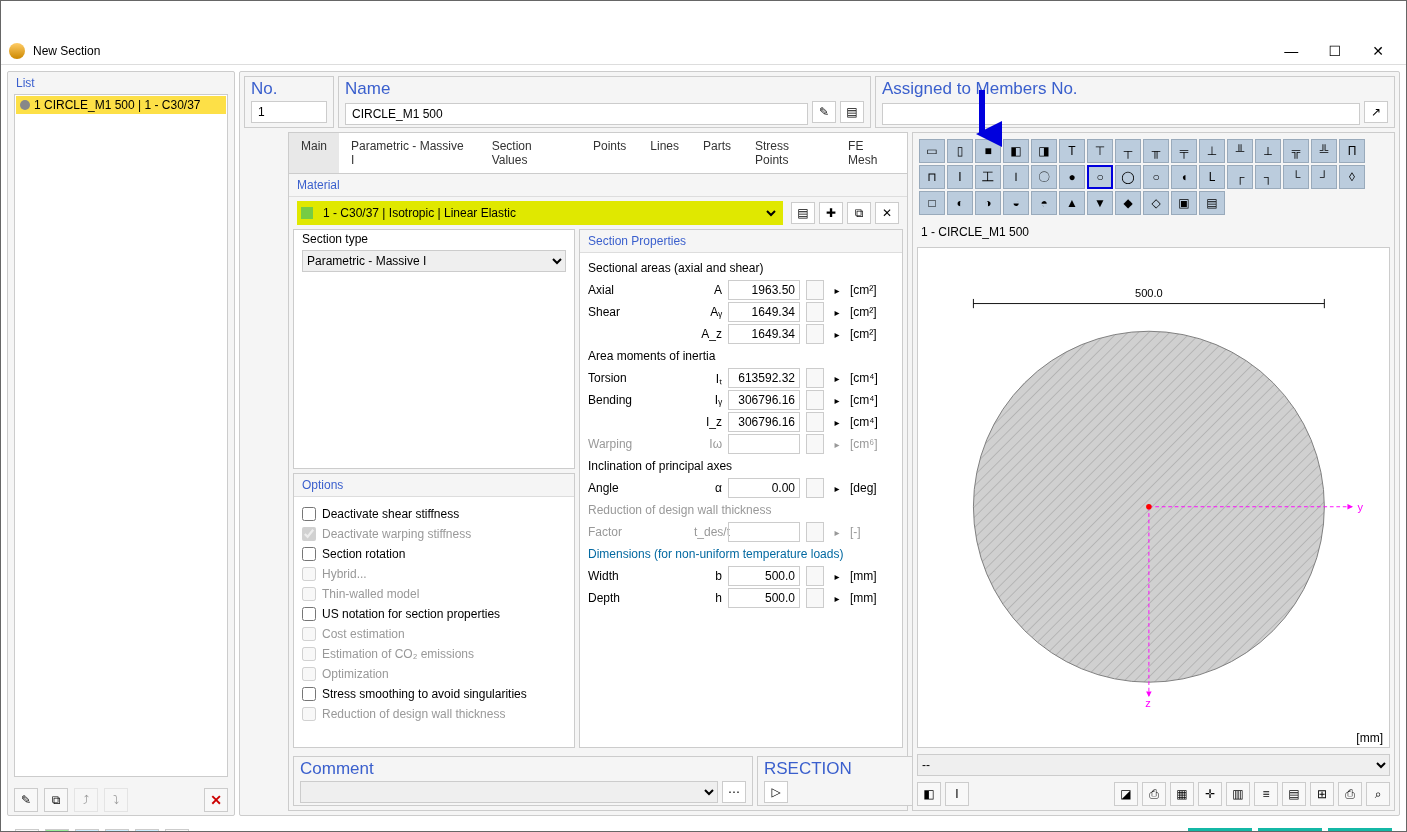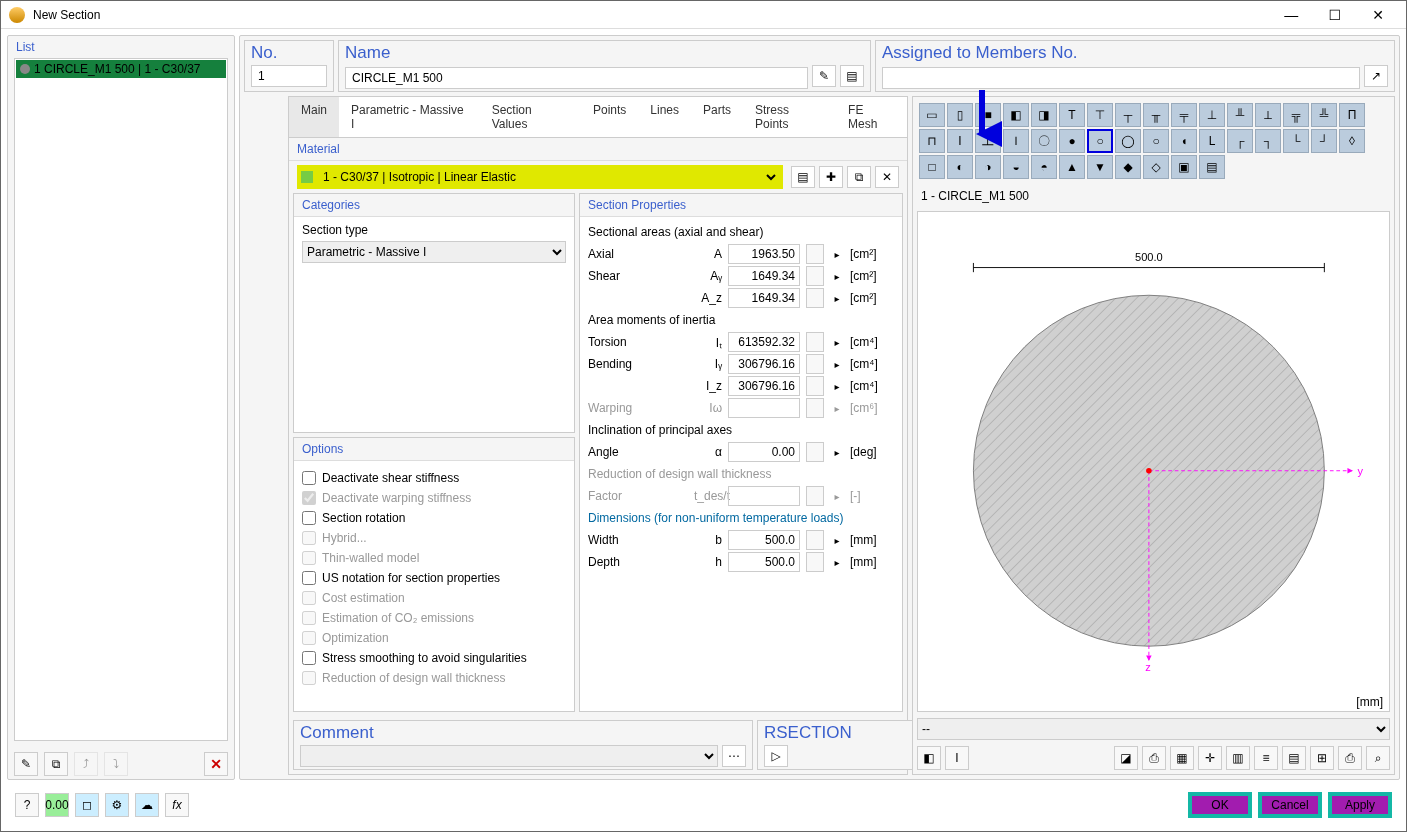--- a/index.html
+++ b/index.html
@@ -1,26 +1,26 @@
 <!DOCTYPE html>
 <html><head>
 <meta charset="utf-8">
 <style>
 * { box-sizing: border-box; margin: 0; padding: 0; font-family: "Segoe UI", Tahoma, sans-serif; font-size: 12px; }
 body { background: #fff; width: 1407px; height: 832px; overflow: hidden; border: 1px solid #666; }
-.titlebar { height: 28px; display: flex; align-items: center; padding: 0 8px; border-bottom: 1px solid #ddd; }
+.titlebar { height: 28px; display: flex; align-items: center; padding: 0 8px; border-bottom: 1px solid #ddd; margin-top: 36px; }
 .titlebar .title-icon { width:16px; height:16px; background: linear-gradient(#fc6, #c80); border-radius:50%; margin-right:8px; }
 .titlebar .spacer { flex:1; }
 .titlebar .winbtns span { display:inline-block; width:40px; text-align:center; font-size:14px; }
 
 .maingrid { display:grid; grid-template-columns: 228px 1fr; grid-template-rows: 1fr 42px; height: 803px; gap:4px; padding:6px; background:#fff;}
 .listpanel, .rightpanel { border:1px solid #ccc; border-radius:2px; overflow:hidden; position:relative; background:#f5f5f5;}
 .panel-title { color:#3a5fcd; font-weight:500; padding:4px 8px; }
 .panel-body { background:#fff; border:1px solid #ccc; margin:0 6px 6px 6px; height:calc(100% - 60px); position:relative;}
-.list-item { background:#15803d; padding:2px 4px; margin:1px; display:flex; align-items:center; gap:4px;}
+.list-item { background:#fde047; padding:2px 4px; margin:1px; display:flex; align-items:center; gap:4px;}
 .list-item .dot{width:10px;height:10px;background:#888;border-radius:50%;}
 .list-toolbar { position:absolute; bottom:0; left:0; right:0; height:30px; display:flex; align-items:center; gap:6px; padding:0 6px; }
 .tbtn { width:24px; height:24px; border:1px solid #ccc; background:#f8f8f8; display:flex; align-items:center; justify-content:center; }
 .tbtn.red { color:#c00; font-weight:bold; font-size:14px;}
 
 .rightpanel { display:flex; flex-direction:column; padding:4px; gap:4px; }
 .toprow { display:grid; grid-template-columns: 90px 1fr 520px; gap:4px; height:52px;}
 .smallpanel { border:1px solid #ccc; background:#f5f5f5; padding:2px 6px;}
 .smallpanel .lbl{ color:#3a5fcd; font-size:17px;}
 .smallpanel input.wide { width:100%; height:22px; border:1px solid #ccc; padding:0 6px; margin-top:2px;}
@@ -155,21 +155,20 @@
               <button class="icobtn">✚</button>
               <button class="icobtn">⧉</button>
               <button class="icobtn">✕</button>
             </div>
           </div>
 
           <div class="twocol">
 
             <div style="display:flex;flex-direction:column;gap:4px;">
               <div class="col" style="flex:0 0 240px;">
-                <div class="sectionhead">Categories</div>
                 <div class="catlabel">Section type</div>
                 <select class="secsel"><option>Parametric - Massive I</option></select>
               </div>
               <div class="col" style="flex:1;">
                 <div class="sectionhead">Options</div>
                 <div class="opts" id="opts-list">
                     <label class="chk">
                       <input type="checkbox" style=""> 
                       <span>Deactivate shear stiffness</span>
                     </label>

